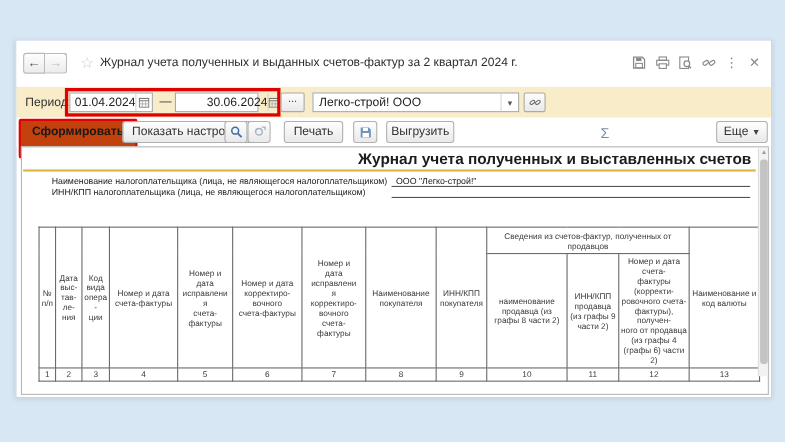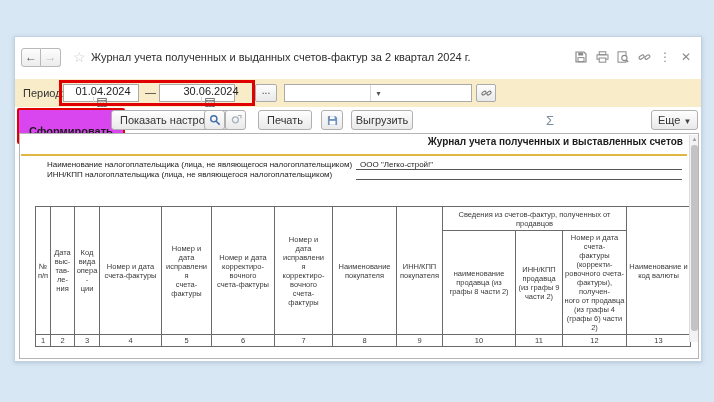--- a/index.html
+++ b/index.html
@@ -21,52 +21,52 @@
   .winicons { position:absolute; right:8px; top:13px; display:flex; gap:7px; align-items:center; }
   .winicons .ic { width:14px; height:14px; display:inline-flex; align-items:center; justify-content:center;
                   color:#8a8a8a; font-size:12px; }
 
   
   .periodrow { position:absolute; left:0; top:42px; width:100%; height:28px; background:#f8edc8; }
   .plabel { position:absolute; left:8px; top:8px; font-size:11px; color:#333; }
   .annot-period { position:absolute; left:44px; top:1px; width:196px; height:26px;
                   border:3px solid #e00000; pointer-events:none; }
   .field { position:absolute; top:5px; height:18px; background:#fff; border:1px solid #a9a9a9;
-           font-size:11px; color:#222; display:flex; align-items:center;flex-direction:column; }
+           font-size:11px; color:#222; display:flex; align-items:center; }
   .datefield { width:76px; }
   .datefield .val { flex:1; padding-left:4px; }
   .icbox { width:16px; height:16px; display:flex; align-items:center; justify-content:center; border-left:1px solid #d7d7d7; }
   .dash { position:absolute; left:130px; top:7px; font-size:11px; color:#333; }
   .dotsbtn { position:absolute; left:240px; top:5px; width:22px; height:18px; border:1px solid #ababab;
              background:linear-gradient(#fdfdfd,#e9e9e9); border-radius:2px; font-size:10px; line-height:12px;
              text-align:center; color:#444; }
   .orgfield { left:269px; width:188px; }
   .orgfield .val { flex:1; padding-left:5px; white-space:nowrap; overflow:hidden; }
   .ddarrow { font-size:8px; color:#555; }
   .linkbtn { position:absolute; left:461px; top:5px; width:20px; height:18px; border:1px solid #ababab;
              background:linear-gradient(#fdfdfd,#e9e9e9); border-radius:2px; display:flex; align-items:center; justify-content:center; }
 
   
   .toolbar { position:absolute; left:0; top:70px; width:100%; height:26px; background:#fff; }
   .btn { position:absolute; top:3px; height:20px; border:1px solid #b0b0b0; background:linear-gradient(#fefefe,#e9e9e9);
          border-radius:3px; font-size:11px; color:#333; text-align:center; line-height:18px; padding:0 8px; }
-  .btn-generate { left:2px; top:1px; height:36px; line-height:20px; background:#d946ef; border:2.5px solid #e00000;
-                  font-weight:bold; color:#1a1a1a; border-radius:2px; padding:11px 10px; }
+  .btn-generate { left:2px; top:1px; height:36px; line-height:20px; background:#c2410c; border:2.5px solid #e00000;
+                  font-weight:bold; color:#1a1a1a; border-radius:2px; padding:0 10px; }
   .btn-settings { left:96px; }
   .iconbtn { position:absolute; top:3px; width:21px; height:20px; border:1px solid #b0b0b0; border-radius:3px;
              background:linear-gradient(#fefefe,#e9e9e9); display:flex; align-items:center; justify-content:center; }
   .sigma { position:absolute; left:531px; top:6px; font-size:13px; color:#7d8d9c; }
   .sumfield { left:545px; width:84px; }
   .sumfield .val { flex:1; text-align:right; padding-right:5px; }
   .btn-more { left:636px; padding:0 6px; }
   .btn-more .caret { font-size:8px; color:#444; margin-left:3px; }
 
   
   .doc { position:absolute; left:4px; top:96px; width:680px; height:226px; background:#fff; border:1px solid #b5b5b5; }
-  .rtitle { position:absolute; right:15px; top:2px; font-size:10px; font-weight:bold; color:#1c1c1c; white-space:nowrap; }
+  .rtitle { position:absolute; right:15px; top:2px; font-size:14px; font-weight:bold; color:#1c1c1c; white-space:nowrap; }
   .sep { position:absolute; left:1px; top:20px; width:666px; height:2px; background:#dfb640; }
   .dlabel { position:absolute; font-size:8px; color:#222; white-space:nowrap;margin-left:15px; }
   .uline { position:absolute; border-bottom:1px solid #555; font-size:8px; color:#222; }
   .valname { left:336px; top:26px; width:326px; padding-left:4px; }
   .valinn  { left:336px; top:36px; width:326px; }
   .qline { position:absolute; left:12px; top:47px; font-size:8px; color:#222; }
   .qline .u { display:inline-block; border-bottom:1px solid #555; text-align:center; }
   .u.q { width:26px; } .u.y { width:34px; }
   .part1 { position:absolute; left:370px; top:58px; width:280px; text-align:center; font-size:11px; font-weight:bold; color:#1c1c1c; white-space:nowrap; }
 

